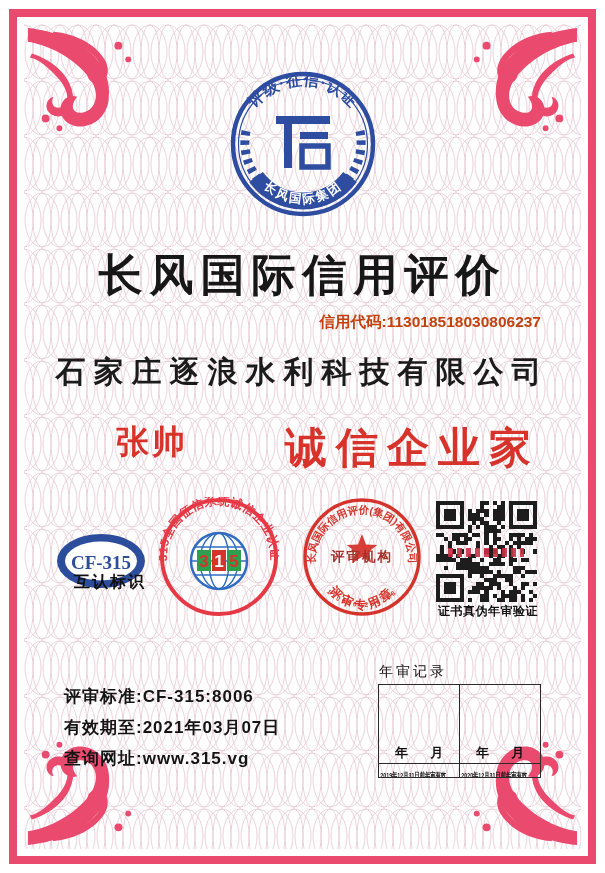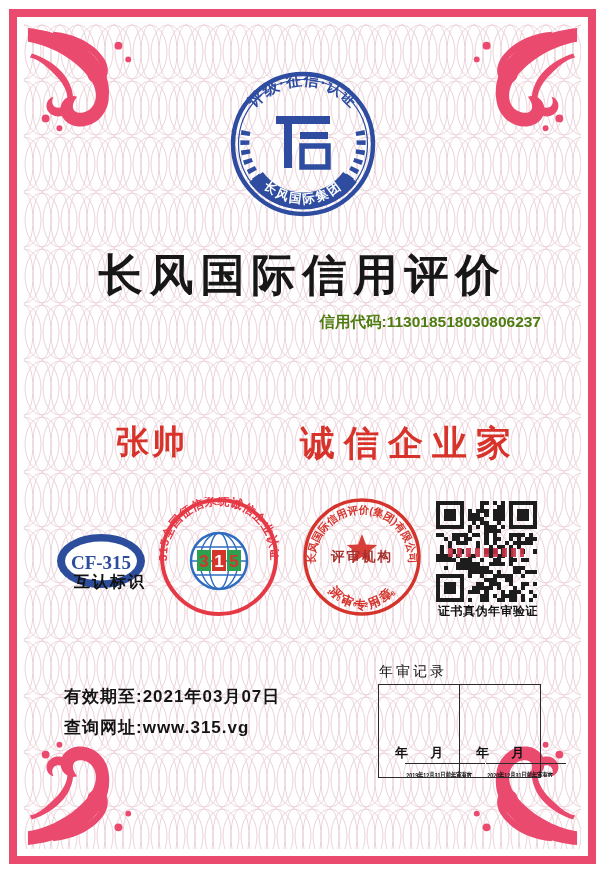--- a/index.html
+++ b/index.html
@@ -9,27 +9,27 @@
   .pattern{position:absolute;inset:24px;z-index:0;}
   .flourish{position:absolute;width:118px;height:118px;z-index:2;}
   .fl-tl{top:24px;left:24px;}
   .fl-tr{top:24px;right:24px;transform:scaleX(-1);}
   .fl-bl{bottom:24px;left:24px;transform:scaleY(-1);}
   .fl-br{bottom:24px;right:24px;transform:scale(-1,-1);}
   .layer{position:absolute;inset:0;z-index:4;}
   .emblem{position:absolute;left:230px;top:71px;width:146px;height:146px;}
   .title{position:absolute;left:0;top:246px;width:100%;text-align:center;
          font-size:44px;font-weight:900;letter-spacing:7px;color:#171717;}
-  .credit{position:absolute;right:64px;top:312px;font-size:15.5px;font-weight:bold;color:#4d7c0f;text-align:center;}
+  .credit{position:absolute;right:64px;top:312px;font-size:15.5px;font-weight:bold;color:#c2410c;text-align:center;}
   .company{position:absolute;left:0;top:352px;width:100%;text-align:center;
            font-size:30px;font-weight:900;letter-spacing:8px;color:#1b1b1b;}
   .redline{position:absolute;left:0;top:420px;width:100%;height:44px;
            font-family:"Liberation Serif",serif;font-weight:bold;color:#d8332b;text-align:right;}
   .red-name{position:absolute;left:116px;font-size:33px;letter-spacing:3px;}
-  .red-honor{position:absolute;left:300px;font-size:35px;letter-spacing:9px;}
+  .red-honor{position:absolute;left:285px;font-size:42px;letter-spacing:9px;}
   .cf-badge{position:absolute;left:56px;top:533px;width:90px;height:56px;}
   .cf-caption{position:absolute;left:74px;top:572px;font-size:16px;font-weight:bold;
               letter-spacing:2px;color:#111;}
   .globe-seal{position:absolute;left:159px;top:497px;width:120px;height:120px;}
   .review-seal{position:absolute;left:300px;top:494px;width:124px;height:130px;}
   .qr-wrap{position:absolute;left:436px;top:501px;width:101px;height:101px;}
   .qr-overlay{position:absolute;left:12px;top:47px;width:76px;height:9px;opacity:.9;
     background:repeating-linear-gradient(90deg,#c62f44 0 5px,rgba(198,47,68,0) 5px 9px);}
   .qr-caption{position:absolute;left:430px;top:603px;width:116px;text-align:center;
               font-size:12px;font-weight:bold;letter-spacing:.5px;color:#111;}
@@ -38,21 +38,21 @@
   .ar-title{position:absolute;left:379px;top:663px;font-size:14px;font-weight:normal;
             letter-spacing:3px;color:#111;}
   .ar-table{position:absolute;left:378px;top:684px;width:161px;height:92px;
             border:1.6px solid #2a2a2a;display:flex;}
   .ar-cell{position:relative;flex:1 1 50%;}
   .ar-cell + .ar-cell{border-left:1.6px solid #2a2a2a;}
   .ar-ym{position:absolute;bottom:15px;left:0;width:100%;color:#111;font-weight:bold;font-size:13px;}
   .ar-ym .y{position:absolute;left:20%;bottom:0;}
   .ar-ym .m{position:absolute;left:64%;bottom:0;}
   .ar-note{position:absolute;bottom:0;left:0;width:100%;height:13px;border-top:1.3px solid #2a2a2a;
-           overflow:hidden;margin-left:26px;}
+           overflow:hidden;}
   .ar-note span{display:inline-block;font-size:8px;font-weight:bold;color:#111;white-space:nowrap;
            transform:scaleX(.66);transform-origin:left center;padding-left:2px;line-height:13px;}
 </style>
 </head>
 <body>
 
 <div class="cert">
 
   <svg class="pattern" width="557" height="825" xmlns="http://www.w3.org/2000/svg">
     <defs>
@@ -141,20 +141,21 @@
       <path d="M 26,106 A 58,58 0 0 0 120,106" fill="none" stroke="#2e4da1" stroke-width="17"></path>
       <text font-size="12.5" font-weight="bold" fill="#ffffff" letter-spacing="2" font-family="Liberation Sans,sans-serif">
         <textPath href="#arcBanner" startOffset="50%" text-anchor="middle">长风国际集团</textPath>
       </text>
     </svg>
 
     <div class="title">长风国际信用评价</div>
 
     <div class="credit">信用代码:113018518030806237</div>
 
+    <div class="company">石家庄逐浪水利科技有限公司</div>
 
     <div class="redline">
       <span class="red-name">张帅</span>
       <span class="red-honor">诚信企业家</span>
     </div>
 
     <svg class="cf-badge" viewBox="0 0 90 56">
       <ellipse cx="45" cy="28" rx="44" ry="27" fill="#2c4c9c"></ellipse>
       <ellipse cx="45" cy="28" rx="36" ry="19.5" fill="#ffffff"></ellipse>
       <text x="45" y="36" text-anchor="middle" font-size="19" font-weight="bold" fill="#2c4c9c" font-family="Liberation Serif,serif">CF-315</text>
@@ -538,20 +539,21 @@
           <rect x="14" y="6" width="1" height="1" fill="#1d1d1d"></rect>
           <rect x="6" y="14" width="1" height="1" fill="#1d1d1d"></rect>
           <rect x="16" y="6" width="1" height="1" fill="#1d1d1d"></rect>
           <rect x="6" y="16" width="1" height="1" fill="#1d1d1d"></rect>
         </svg>
       <div class="qr-overlay"></div>
     </div>
     <div class="qr-caption">证书真伪年审验证</div>
 
     <div class="details">
+      <div class="dline">评审标准:CF-315:8006</div>
       <div class="dline">有效期至:2021年03月07日</div>
       <div class="dline">查询网址:www.315.vg</div>
     </div>
 
     <div class="ar-title">年审记录</div>
     <div class="ar-table">
       <div class="ar-cell">
         <div class="ar-ym">
           <span class="y">年</span>
           <span class="m">月</span>

